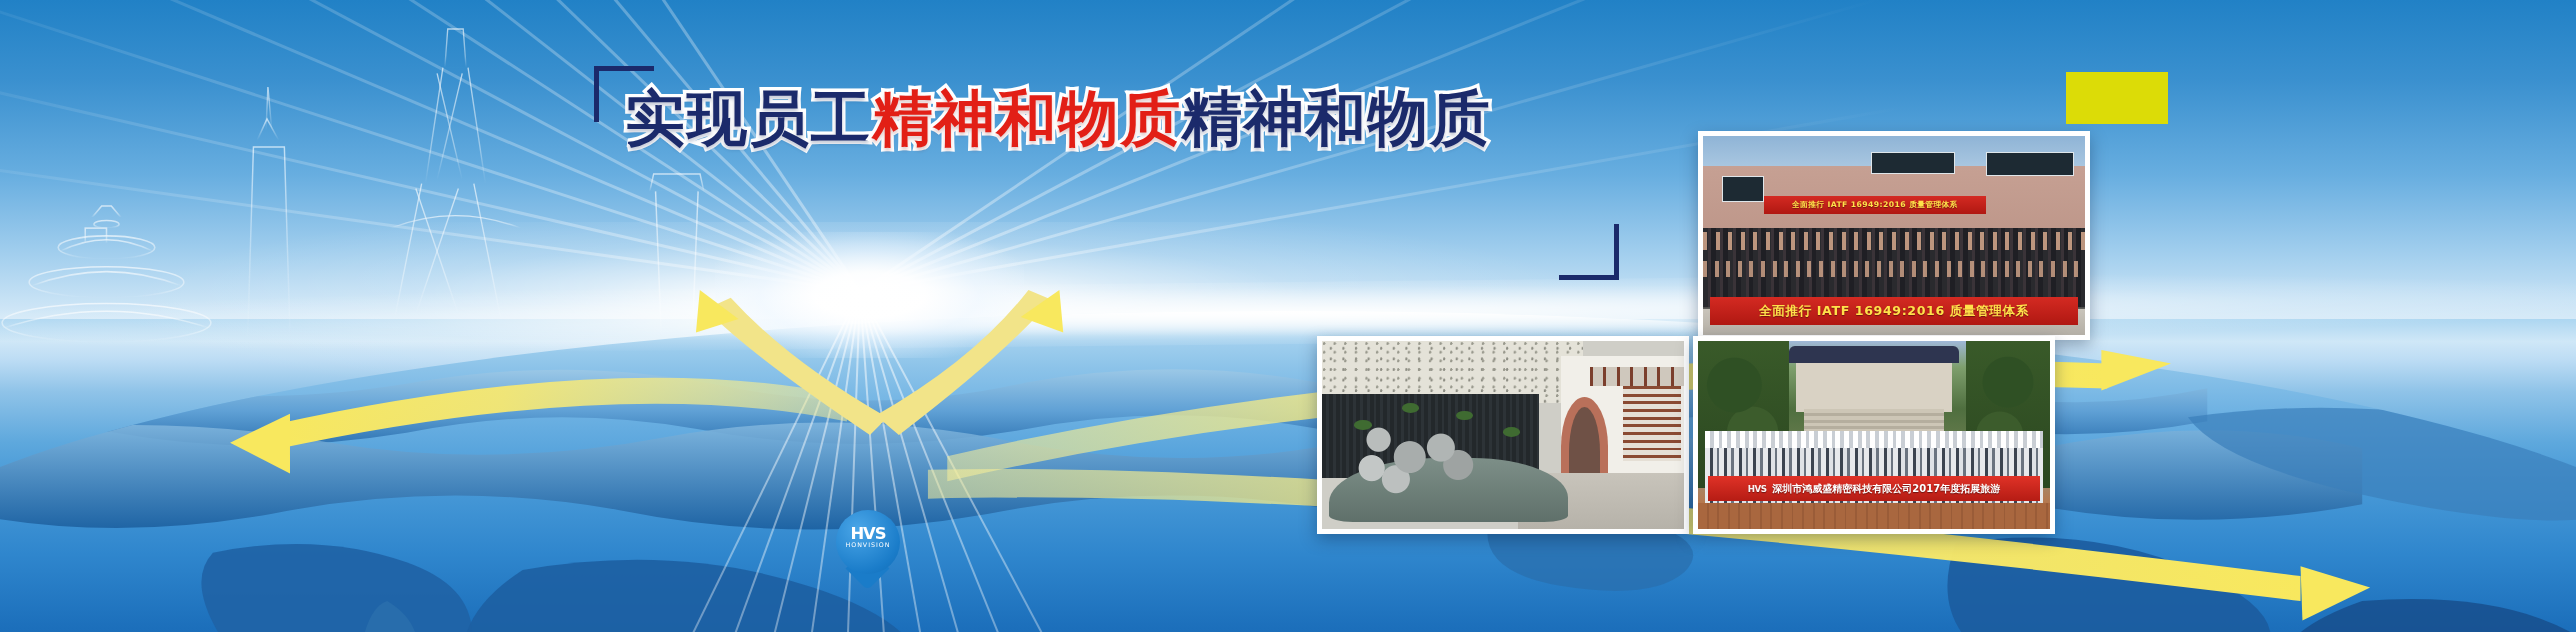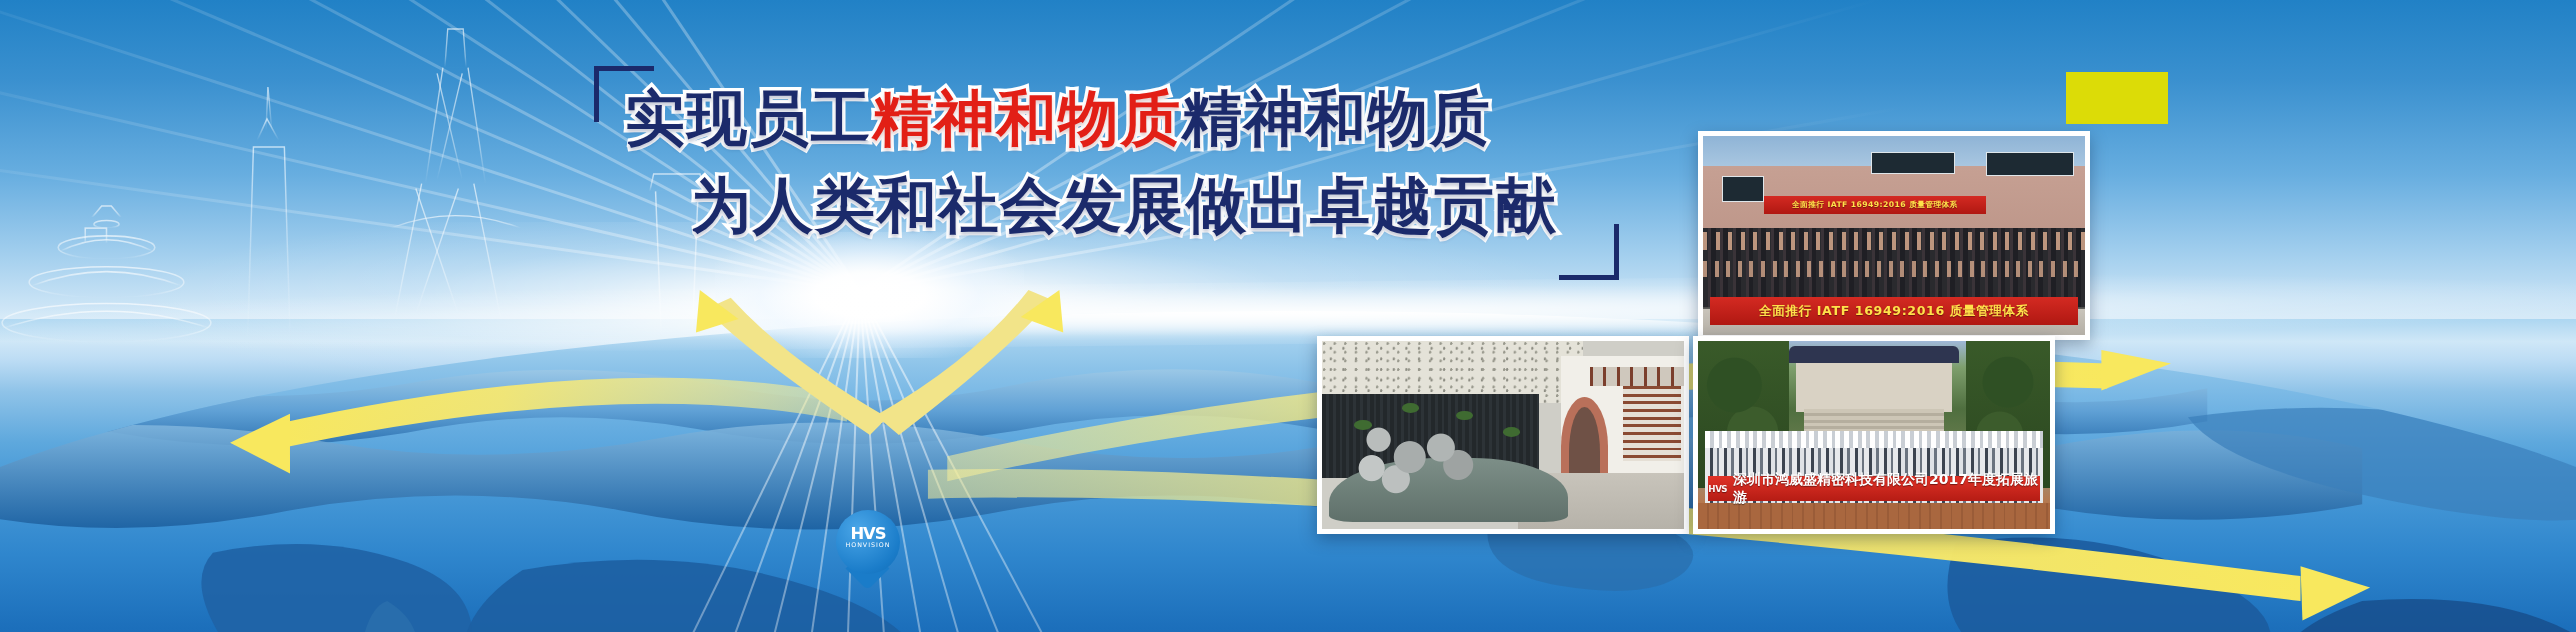--- a/index.html
+++ b/index.html
@@ -435,23 +435,20 @@
   </div>
 
   <div class="slogan">
     <div class="bracket bracket-tl"></div>
     <div class="bracket bracket-br"></div>
 
     <div class="line line1">
       <span class="seg seg-blue">实现员工</span><span class="seg seg-red">精神和物质</span><span class="seg seg-blue">精神和物质</span>
     </div>
 
-    <div class="line line2">
-      <span class="seg seg-blue">为人类和社会发展做出卓越贡献</span>
-    </div>
   </div>
 
   <div class="yellow-square"></div>
 
   <div class="photo photo-team">
     <div class="inner">
       <div class="bg-factory"></div>
       <div class="fact-wall"></div>
       <div class="fact-win" style="left:5%;top:20%;width:11%;height:13%"></div>
       <div class="fact-win" style="left:44%;top:8%;width:22%;height:11%"></div>
@@ -492,19 +489,19 @@
       <div class="t-trees-l"></div>
       <div class="t-trees-r"></div>
       <div class="t-gate"></div>
       <div class="t-roof"></div>
       <div class="t-stairs"></div>
       <div class="t-crowd"></div>
       <div class="t-caps"></div>
       <div class="t-brick"></div>
       <div class="t-banner">
         <span class="hvs">HVS</span>
-        <span style="font-size:14px">深圳市鸿威盛精密科技有限公司2017年度拓展旅游</span>
+        <span style="font-size:10px">深圳市鸿威盛精密科技有限公司2017年度拓展旅游</span>
       </div>
     </div>
   </div>
 
 </div>
 
 
 </body></html>

